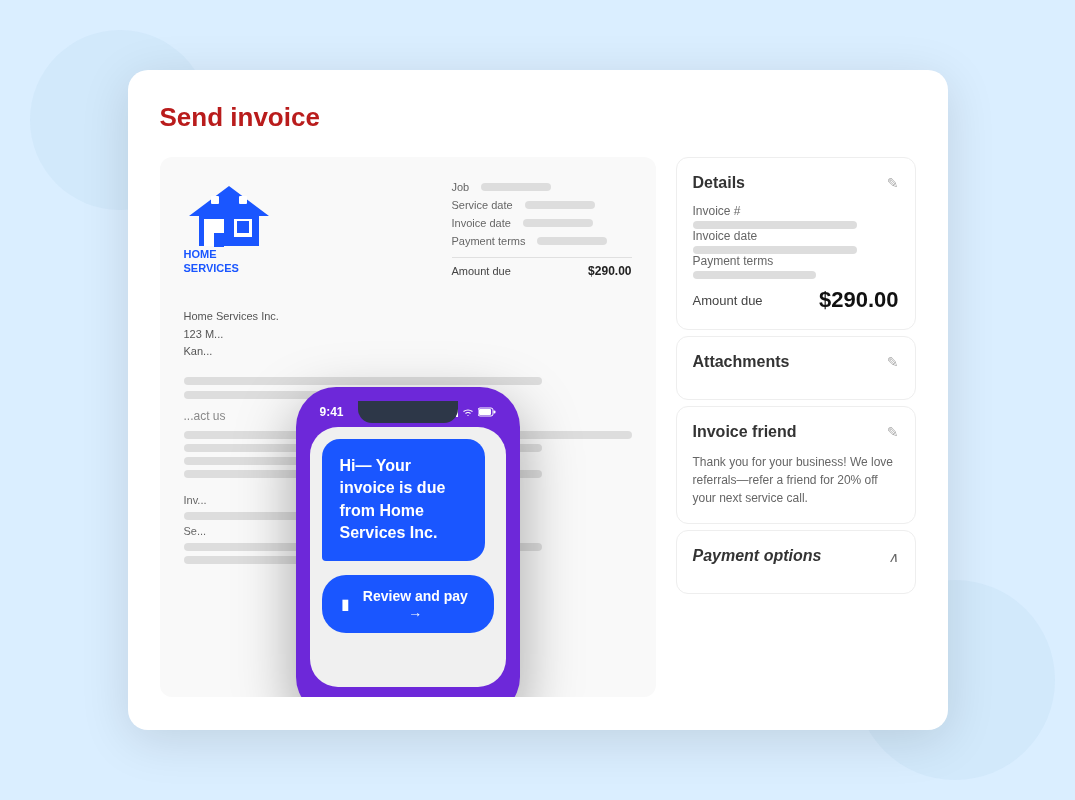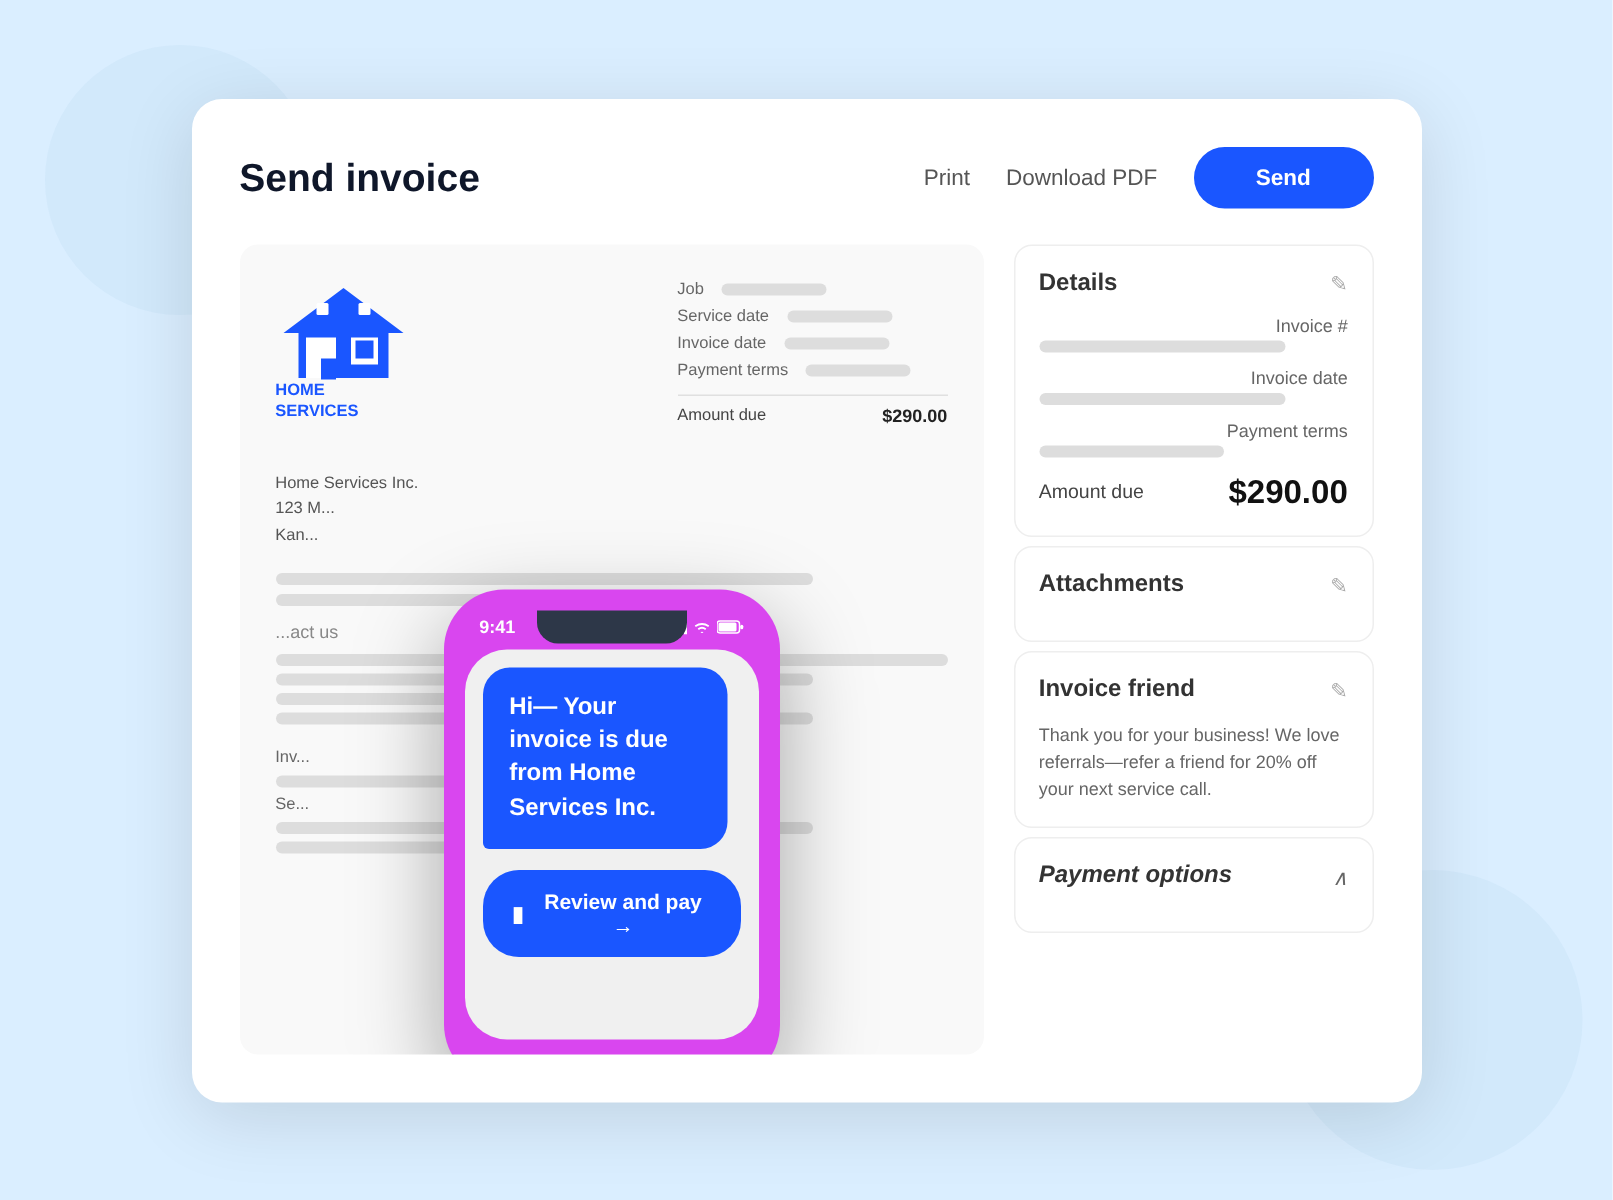--- a/index.html
+++ b/index.html
@@ -29,21 +29,21 @@
 
     
     .header {
       display: flex;
       align-items: center;
       margin-bottom: 24px;
     }
     .header-title {
       font-size: 26px;
       font-weight: 700;
-      color: #0f172a;
+      color: #b91c1c;
       flex: 1;
     }
     .header-actions {
       display: flex;
       align-items: center;
       gap: 24px;
     }
     .header-link {
       font-size: 15px;
       color: #555;
@@ -149,21 +149,21 @@
     .gray-bar.medium { width: 80%; }
     .gray-bar.long { width: 100%; }
 
     
     .phone-mockup {
       position: absolute;
       bottom: -20px;
       left: 50%;
       transform: translateX(-50%);
       width: 224px;
-      background: #d946ef;
+      background: #6d28d9;
       border-radius: 40px;
       padding: 14px 14px 30px 14px;
       box-shadow: 0 20px 60px rgba(0,0,0,0.35);
       z-index: 10;
     }
     .phone-notch-bar {
       display: flex;
       justify-content: space-between;
       align-items: center;
       padding: 4px 10px 8px 10px;
@@ -246,22 +246,20 @@
       font-weight: 600;
       color: #333;
     }
     .edit-icon {
       color: #aaa;
       font-size: 14px;
       cursor: pointer;
     }
 
     .detail-row {
-      margin-bottom: 10px;
-      text-align: right;
     }
     .detail-label {
       font-size: 12px;
       color: #666;
       margin-bottom: 3px;
     }
     .detail-bar {
       height: 8px;
       background: #ddd;
       border-radius: 4px;
@@ -328,25 +326,20 @@
 </head>
 <body>
 
 <div class="blob-tl"></div>
 <div class="blob-br"></div>
 
 <div class="main-card">
 
   <div class="header">
     <span class="header-title">Send invoice</span>
-    <div class="header-actions">
-      <button class="header-link">Print</button>
-      <button class="header-link">Download PDF</button>
-      <button class="header-btn">Send</button>
-    </div>
   </div>
 
   <div class="content">
 
     <div class="invoice-preview">
 
       <div class="logo-area">
 
         <svg class="logo-icon" viewBox="0 0 90 70" xmlns="http://www.w3.org/2000/svg">
           <polygon points="45,5 5,35 15,35 15,65 75,65 75,35 85,35" fill="#1a56ff"></polygon>

